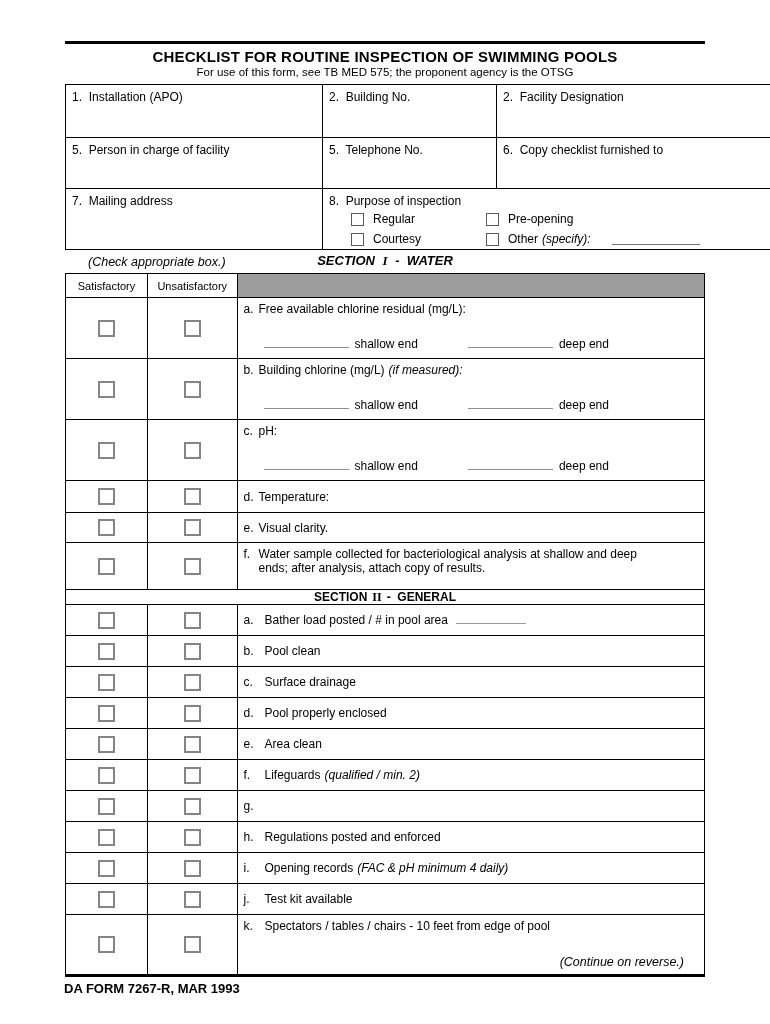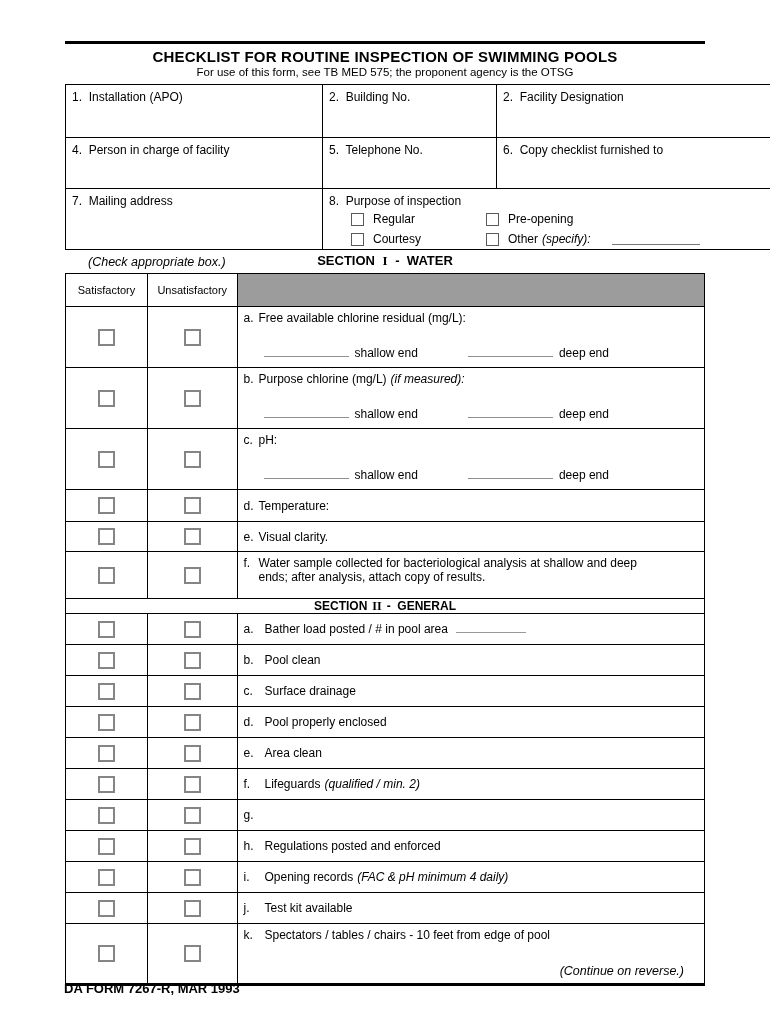--- a/index.html
+++ b/index.html
@@ -55,21 +55,21 @@
   .b-end { width: 85px; height: 12px; }
   .b2 { margin-left: 50px; }
   .b-pool { width: 70px; height: 11px; margin-left: 8px; border-bottom-color: #999; }
   
   .check-note {
     position: absolute; left: 88px; top: 255px;
     font-size: 12.5px; font-style: italic;
   }
   .sec-head1 {
     position: absolute; left: 65px; top: 253px; width: 640px;
-    text-align: center; font-weight: bold; font-size: 13px;
+    text-align: center; font-weight: bold; font-size: 13px; font-style: italic;
   }
   .sh-n { font-family: "Liberation Serif", serif; }
   .sh-r { white-space: pre; }
   
   .tbl {
     position: absolute; left: 65px; top: 273px; width: 640px;
     border: 1.5px solid #000; border-bottom: 3px solid #000;
     background: #fff;
   }
   .row { display: flex; width: 100%; }
@@ -121,21 +121,21 @@
     <div class="ig-cell nl nt">
       <span class="flabel">1.  Installation (APO)</span>
     </div>
     <div class="ig-cell nt">
       <span class="flabel">2.  Building No.</span>
     </div>
     <div class="ig-cell nt">
       <span class="flabel">2.  Facility Designation</span>
     </div>
     <div class="ig-cell nl">
-      <span class="flabel">4.  Person in charge of facility</span>
+      <span class="flabel">5.  Person in charge of facility</span>
     </div>
     <div class="ig-cell">
       <span class="flabel">5.  Telephone No.</span>
     </div>
     <div class="ig-cell">
       <span class="flabel">6.  Copy checklist furnished to</span>
     </div>
     <div class="ig-cell nl">
       <span class="flabel">7.  Mailing address</span>
     </div>
@@ -167,21 +167,21 @@
 
   <div class="check-note">(Check appropriate box.)</div>
   <div class="sec-head1">
     <span class="sh-p">SECTION</span>
     <span class="sh-n sp-l">I</span>
     <span class="sh-r sp-l">-  WATER</span>
   </div>
 
   <div class="tbl">
 
-    <div class="row" style="height:32px">
+    <div class="row" style="height:23px">
       <div class="cs hcell">
           <span>Satisfactory</span>
         </div>
       <div class="cu hcell">
           <span>Unsatisfactory</span>
         </div>
       <div class="ci graybar"></div>
     </div>
 
     <div class="row" style="height:61px">
@@ -208,21 +208,21 @@
     <div class="row" style="height:61px">
       <div class="cs">
           <span class="cb"></span>
         </div>
       <div class="cu">
           <span class="cb"></span>
         </div>
       <div class="ci ci-split">
         <div class="item-line">
           <span class="letter l1">b.</span>
-            <span>Purpose chlorine (mg/L)</span>
+            <span>Building chlorine (mg/L)</span>
             <span class="it sp-l">(if measured):</span>
         </div>
         <div class="ends-line">
           <span class="blank b-end"></span>
           <span class="end-lab">shallow end</span>
           <span class="blank b-end b2"></span>
           <span class="end-lab">deep end</span>
         </div>
       </div>
     </div>

